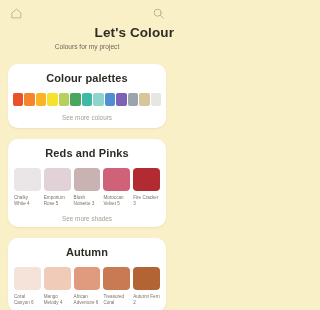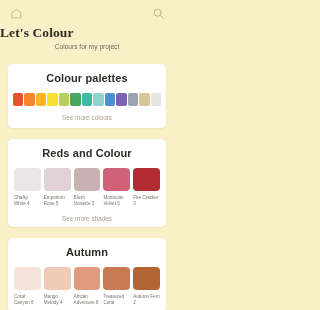--- a/index.html
+++ b/index.html
@@ -34,41 +34,40 @@
     height: 18px;
     display: flex;
     align-items: center;
     justify-content: center;
   }
   .icon-btn.left  { left: 7px; }
   .icon-btn.right { right: 7px; }
   .icon-btn svg { display: block; }
 
   .title {
-    text-align: left;
+    text-align: right;
     font-size: 13.5px;
     font-weight: 600;
     color: #2f2b26;
     letter-spacing: 0.1px;
     line-height: 1;
     margin-top: 2px;
-    font-family: Liberation Serif, serif;
   }
   .subtitle {
     text-align: center;
     font-size: 6.6px;
     color: #6d665c;
     margin-top: 4px;
     line-height: 1;
   }
 
   
   .card {
     background: #ffffff;
-    border-radius: 5px;
+    border-radius: 10px;
     margin: 0 8px;
     box-shadow: 0 1px 2px rgba(120,105,60,0.10);
     overflow: hidden;
   }
   .card.palettes  { margin-top: 14px; padding: 9px 0 6px; }
   .card.shades    { margin-top: 11px; padding: 9px 0 5px; }
   .card.last      { margin-top: 11px; padding: 9px 0 5px; }
 
   .card-title {
     text-align: center;
@@ -167,21 +166,21 @@
         <div class="sw" style="background: rgb(79, 143, 209);"></div>
         <div class="sw" style="background: rgb(123, 98, 181);"></div>
         <div class="sw" style="background: rgb(154, 164, 173);"></div>
         <div class="sw" style="background: rgb(214, 199, 154);"></div>
         <div class="sw" style="background: rgb(230, 230, 226);"></div>
       </div>
     <button class="see-more">See more colours</button>
   </div>
 
   <div class="card shades">
-    <div class="card-title">Reds and Colour</div>
+    <div class="card-title">Reds and Pinks</div>
     <div class="shades-row">
         <div class="shade">
           <div class="chip" style="background: rgb(234, 229, 230);"></div>
           <div class="chip-label">Chalky White 4</div>
         </div>
         <div class="shade">
           <div class="chip" style="background: rgb(224, 210, 214);"></div>
           <div class="chip-label">Emporium Rose 5</div>
         </div>
         <div class="shade">

